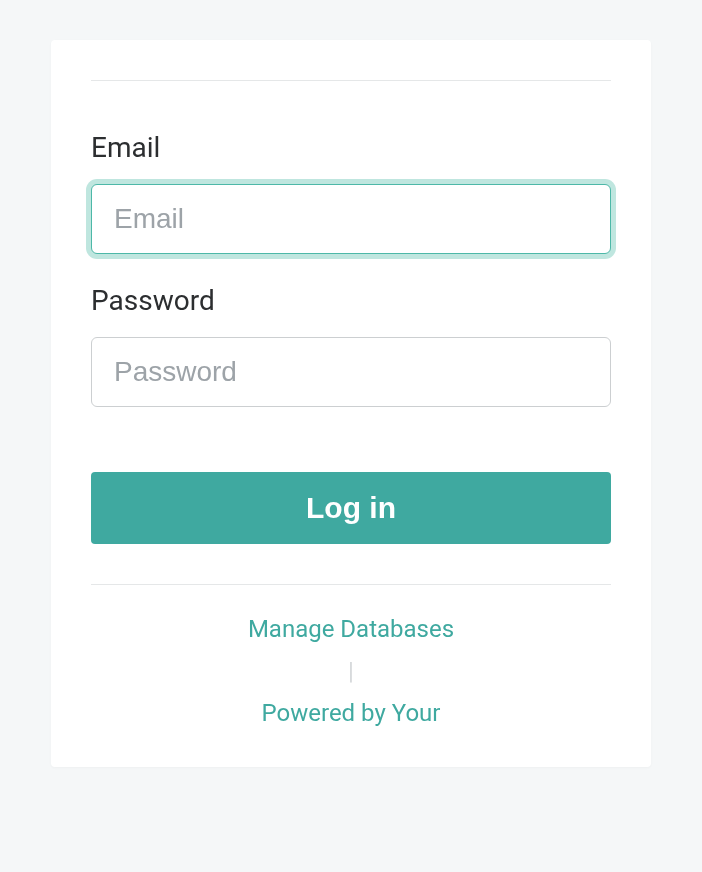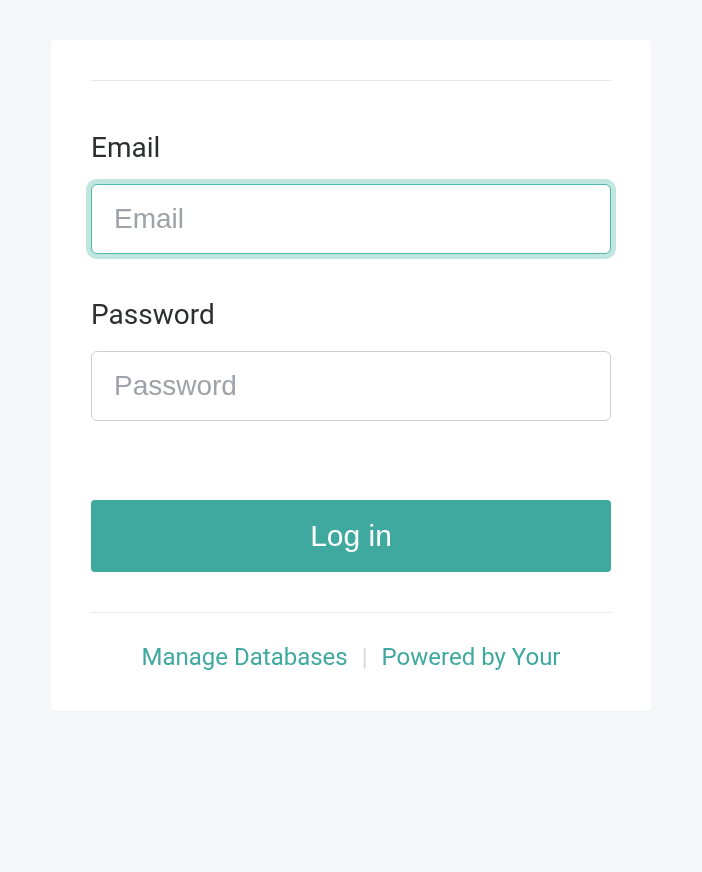--- a/index.html
+++ b/index.html
@@ -57,21 +57,21 @@
       font-size: 38px;
       font-weight: 500;
       color: #4a4a4a;
     }
     .divider {
       border: none;
       border-top: 1px solid #e5e7e8;
       margin: 0 0 50px 0;
     }
     .form-group {
-      margin-bottom: 44px;
+      margin-bottom: 30px;
     }
     .form-label {
       display: block;
       font-size: 28px;
       color: #2c2e30;
       margin-bottom: 20px;
       font-weight: 400;
     }
     .form-input {
       width: 100%;
@@ -89,38 +89,39 @@
     .form-input.focused {
       border-color: #4db8a8;
       box-shadow: 0 0 0 5px #bfe6df;
     }
     .login-button {
       width: 100%;
       height: 72px;
       background-color: #3fa9a0;
       color: #ffffff;
       font-size: 30px;
-      font-weight: 400;
+      font-weight: 700;
       border: none;
       border-radius: 4px;
       cursor: pointer;
       margin-top: 35px;
       margin-bottom: 40px;
     }
     .footer-divider {
       border: none;
       border-top: 1px solid #e5e7e8;
       margin-bottom: 30px;
     }
     .footer-links {
       display: flex;
       justify-content: center;
       align-items: center;
       gap: 14px;
       font-size: 24px;
+      flex-direction: column;
     }
     .footer-link {
       color: #3fa9a0;
       text-decoration: none;
       cursor: pointer;
     }
     .footer-separator {
       color: #d5d8da;
       font-size: 24px;
     }

